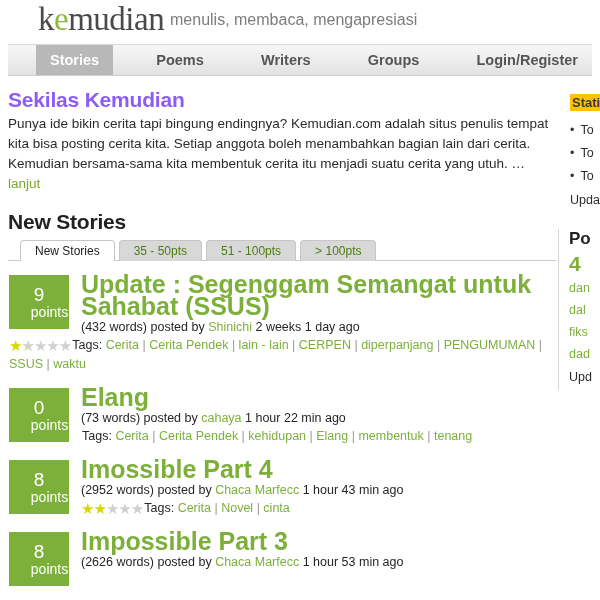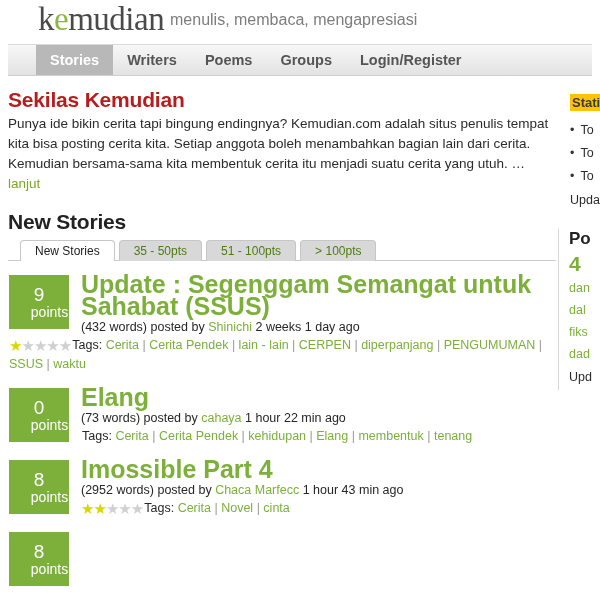--- a/index.html
+++ b/index.html
@@ -44,20 +44,21 @@
 
   
   .navbar {
     margin: 0 8px;
     height: 30px;
     background: linear-gradient(to bottom, #f7f7f7 0%, #ececec 55%, #e2e2e2 100%);
     border-top: 1px solid #d9d9d9;
     border-bottom: 1px solid #cfcfcf;
     display: flex;
     align-items: stretch;
+    justify-content: space-between;
   }
   .nav-item {
     display: flex;
     align-items: center;
     padding: 0 14px;
     font-size: 14.5px;
     font-weight: bold;
     color: #555555;
     cursor: pointer;
     white-space: nowrap;
@@ -84,21 +85,21 @@
     width: 120px;
     margin-left: 2px;
     padding-top: 18px;
   }
 
   
   h2.section-title {
     margin: 12px 0 2px 0;
     font-size: 21px;
     font-weight: bold;
-    color: #b91c1c;
+    color: #8b5cf6;
     letter-spacing: -0.2px;
   }
   .intro-text {
     margin: 0;
     font-size: 13.5px;
     line-height: 20px;
     color: #2b2b2b;
   }
   .intro-text .more {
     color: #7ba428;
@@ -287,24 +288,24 @@
 <div class="header">
   <div class="logo"><span>k</span><span class="hl">e</span><span>mudian</span></div>
   <div class="tagline">menulis, membaca, mengapresiasi</div>
 </div>
 
 <div class="navbar">
   <div class="nav-item first active">
     <span>Stories</span>
   </div>
   <div class="nav-item">
+    <span>Poems</span>
+  </div>
+  <div class="nav-item">
     <span>Writers</span>
-  </div>
-  <div class="nav-item">
-    <span>Poems</span>
   </div>
   <div class="nav-item">
     <span>Groups</span>
   </div>
   <div class="nav-item">
     <span>Login/Register</span>
   </div>
 </div>
 
 <div class="page">
@@ -383,20 +384,27 @@
           <span class="tag">Cerita</span><span class="sep"> | </span><span class="tag">Novel</span><span class="sep"> | </span><span class="tag">cinta</span>
         </div>
       </div>
     </div>
 
     <div class="story">
       <div class="points-box">
         <div class="points-value">8</div>
         <div class="points-label">points</div>
       </div>
+      <div class="story-body">
+        <div class="story-title">Impossible Part 3</div>
+        <div class="story-meta"><span>(2626 words)</span>
+          <span>posted by</span>
+          <span class="author">Chaca Marfecc</span>
+          <span>1 hour 53 min ago</span></div>
+      </div>
     </div>
 
   </div>
 
   <div class="sidebar">
 
     <div class="side-box first">
       <div class="side-title">Statis</div>
       <ul class="side-list">
         <li>To</li>

